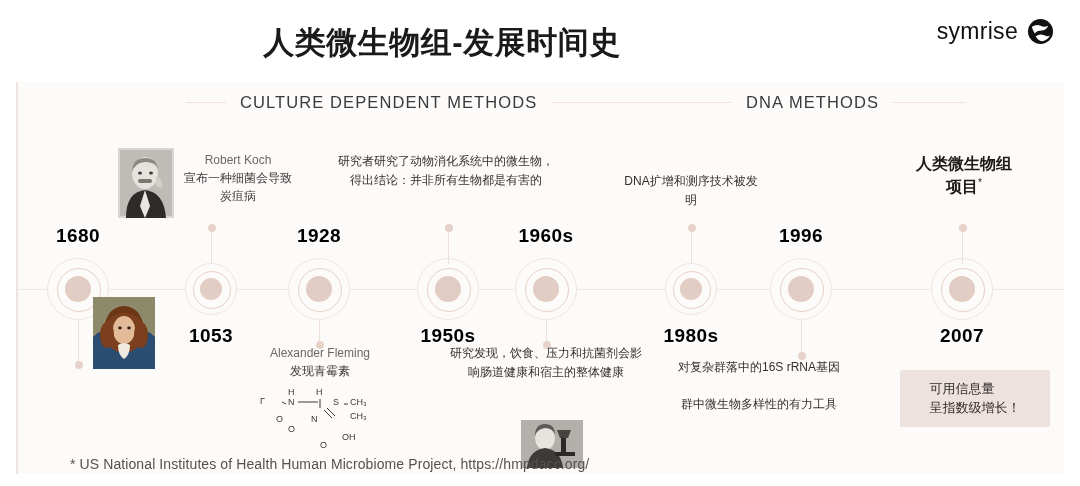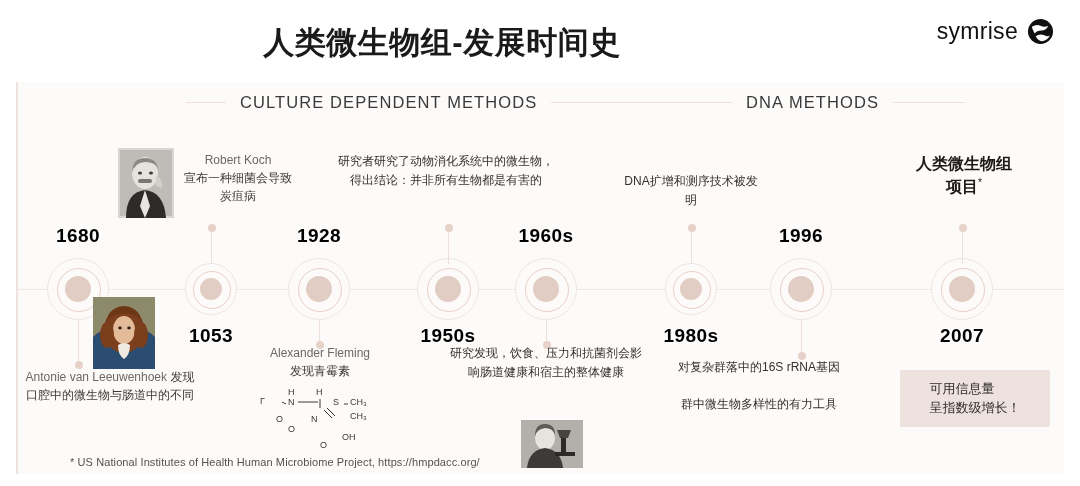--- a/index.html
+++ b/index.html
@@ -120,21 +120,21 @@
     text-align: left; font-size: 13px; line-height: 1.45;
     color: #2f2c2b; font-weight: 500;
   }
 
   
   .chem { position: absolute; left: 258px; top: 382px; width: 116px; height: 72px; }
 
   
   .footnote {
     position: absolute; left: 70px; top: 456px;
-    font-size: 11px; color: #55514f; letter-spacing: .1px;
+    font-size: 14px; color: #55514f; letter-spacing: .1px;
   }
 </style>
 </head>
 <body>
 
 <div id="stage">
 
   <div class="title">人类微生物组-发展时间史</div>
 
   <div class="brand">
@@ -247,25 +247,20 @@
       <path d="M0 40 Q12 28 31 30 Q50 28 62 40 L62 72 L0 72Z" fill="#2c4d72"></path>
       <ellipse cx="31" cy="33" rx="20" ry="23" fill="#7b3f1d"></ellipse>
       <ellipse cx="31" cy="33" rx="11" ry="14" fill="#e4bb99"></ellipse>
       <path d="M12 30 Q14 10 31 9 Q48 10 50 30 Q48 17 31 16 Q15 17 12 30Z" fill="#6d3716"></path>
       <ellipse cx="14" cy="38" rx="7" ry="13" fill="#7b3f1d"></ellipse>
       <ellipse cx="48" cy="38" rx="7" ry="13" fill="#7b3f1d"></ellipse>
       <ellipse cx="27" cy="31" rx="1.8" ry="1.4" fill="#2b2119"></ellipse>
       <ellipse cx="36" cy="31" rx="1.8" ry="1.4" fill="#2b2119"></ellipse>
       <path d="M25 48 Q31 44 37 48 Q37 58 31 62 Q25 58 25 48Z" fill="#efe9e1"></path>
     </svg>
-  </div>
-  <div class="cap" style="left:10px; top:368px; width:200px">
-    <span class="en">Antonie van Leeuwenhoek</span>
-    <span>发现</span><br>
-    <span>口腔中的微生物与肠道中的不同</span>
   </div>
 
   <div class="cap mid" style="left:330px; top:152px; width:232px">
     <span>研究者研究了动物消化系统中的微生物，</span><br>
     <span>得出结论：并非所有生物都是有害的</span>
   </div>
 
   <div class="cap" style="left:258px; top:344px; width:124px">
     <span class="en">Alexander Fleming</span><br>
     <span>发现青霉素</span>

